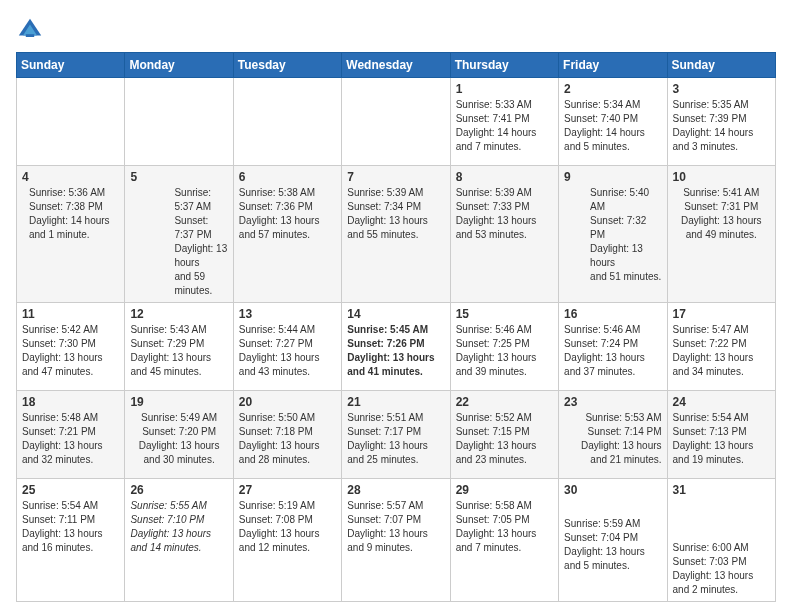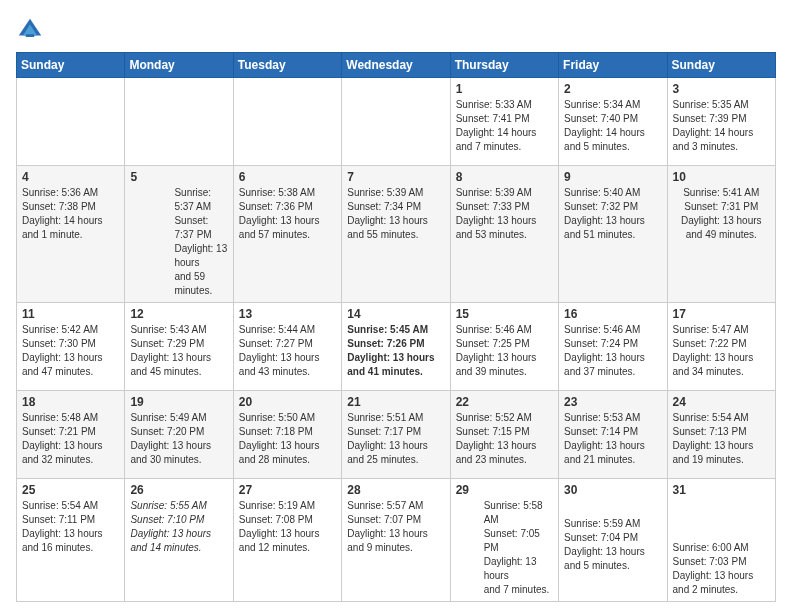--- a/index.html
+++ b/index.html
@@ -139,21 +139,21 @@
           <span class="day-num">3</span>
           <div class="day-info" style="white-space: pre-line;">Sunrise: 5:35 AM
 Sunset: 7:39 PM
 Daylight: 14 hours
 and 3 minutes.</div>
         </td>
       </tr>
       <tr>
         <td>
           <span class="day-num">4</span>
-          <div class="day-info" style="white-space: pre-line;">Sunrise: 5:36 AM
+          <div class="day-info" style="white-space: pre-line; margin-left: 7px;">Sunrise: 5:36 AM
 Sunset: 7:38 PM
 Daylight: 14 hours
 and 1 minute.</div>
         </td>
         <td>
           <span class="day-num">5</span>
           <div class="day-info" style="white-space: pre-line; margin-left: 44px;">Sunrise: 5:37 AM
 Sunset: 7:37 PM
 Daylight: 13 hours
 and 59 minutes.</div>
@@ -174,21 +174,21 @@
         </td>
         <td>
           <span class="day-num">8</span>
           <div class="day-info" style="white-space: pre-line;">Sunrise: 5:39 AM
 Sunset: 7:33 PM
 Daylight: 13 hours
 and 53 minutes.</div>
         </td>
         <td>
           <span class="day-num">9</span>
-          <div class="day-info" style="white-space: pre-line;">Sunrise: 5:40 AM
+          <div class="day-info" style="white-space: pre-line; margin-left: 26px;">Sunrise: 5:40 AM
 Sunset: 7:32 PM
 Daylight: 13 hours
 and 51 minutes.</div>
         </td>
         <td>
           <span class="day-num">10</span>
           <div class="day-info" style="white-space: pre-line; text-align: center;">Sunrise: 5:41 AM
 Sunset: 7:31 PM
 Daylight: 13 hours
 and 49 minutes.</div>
@@ -248,21 +248,21 @@
       <tr>
         <td>
           <span class="day-num">18</span>
           <div class="day-info" style="white-space: pre-line;">Sunrise: 5:48 AM
 Sunset: 7:21 PM
 Daylight: 13 hours
 and 32 minutes.</div>
         </td>
         <td>
           <span class="day-num">19</span>
-          <div class="day-info" style="white-space: pre-line;">Sunrise: 5:49 AM
+          <div class="day-info" style="white-space: pre-line; text-align: center;">Sunrise: 5:49 AM
 Sunset: 7:20 PM
 Daylight: 13 hours
 and 30 minutes.</div>
         </td>
         <td>
           <span class="day-num">20</span>
           <div class="day-info" style="white-space: pre-line;">Sunrise: 5:50 AM
 Sunset: 7:18 PM
 Daylight: 13 hours
 and 28 minutes.</div>
@@ -276,21 +276,21 @@
         </td>
         <td>
           <span class="day-num">22</span>
           <div class="day-info" style="white-space: pre-line;">Sunrise: 5:52 AM
 Sunset: 7:15 PM
 Daylight: 13 hours
 and 23 minutes.</div>
         </td>
         <td>
           <span class="day-num">23</span>
-          <div class="day-info" style="white-space: pre-line;">Sunrise: 5:53 AM
+          <div class="day-info" style="white-space: pre-line; text-align: right;">Sunrise: 5:53 AM
 Sunset: 7:14 PM
 Daylight: 13 hours
 and 21 minutes.</div>
         </td>
         <td>
           <span class="day-num">24</span>
           <div class="day-info" style="white-space: pre-line;">Sunrise: 5:54 AM
 Sunset: 7:13 PM
 Daylight: 13 hours
 and 19 minutes.</div>
@@ -320,21 +320,21 @@
         </td>
         <td>
           <span class="day-num">28</span>
           <div class="day-info" style="white-space: pre-line;">Sunrise: 5:57 AM
 Sunset: 7:07 PM
 Daylight: 13 hours
 and 9 minutes.</div>
         </td>
         <td>
           <span class="day-num">29</span>
-          <div class="day-info" style="white-space: pre-line; margin-left: 28px;">Sunrise: 5:58 AM
+          <div class="day-info" style="white-space: pre-line;">Sunrise: 5:58 AM
 Sunset: 7:05 PM
 Daylight: 13 hours
 and 7 minutes.</div>
         </td>
         <td>
           <span class="day-num">30</span>
           <div class="day-info" style="white-space: pre-line; margin-top: 20px;">Sunrise: 5:59 AM
 Sunset: 7:04 PM
 Daylight: 13 hours
 and 5 minutes.</div>

